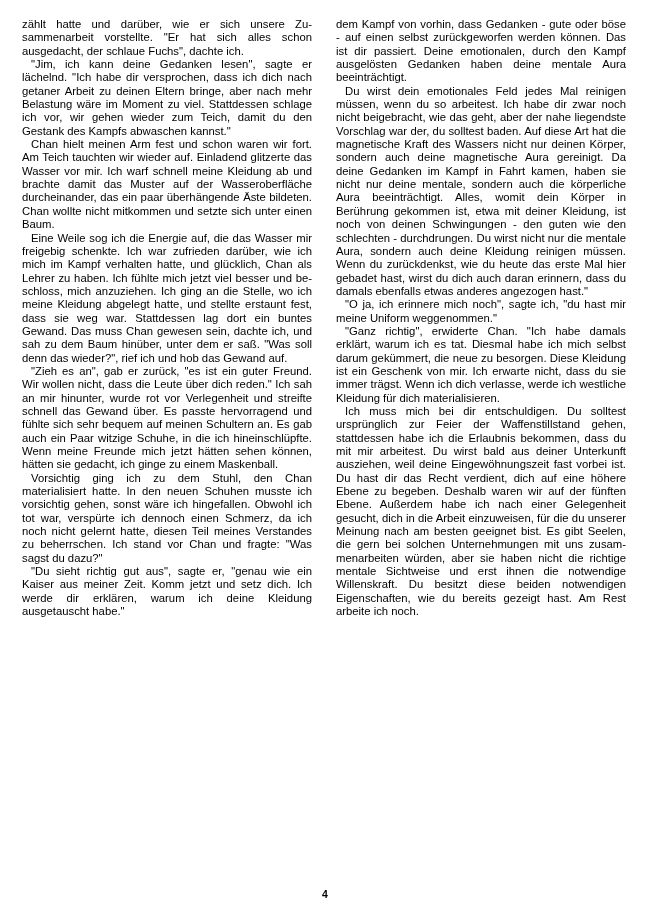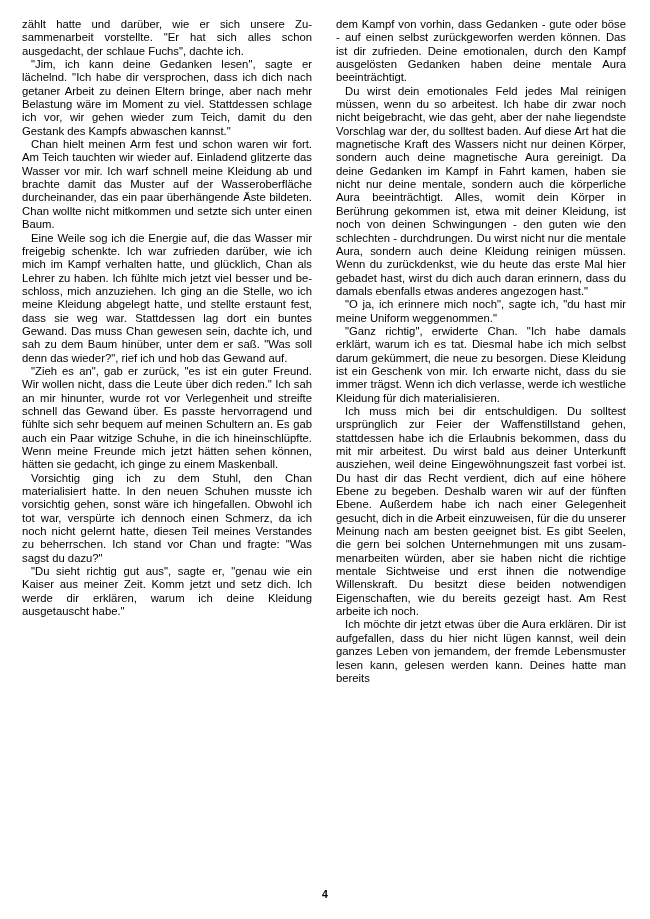--- a/index.html
+++ b/index.html
@@ -68,22 +68,21 @@
     <div class="column">
       <p>zählt hatte und darüber, wie er sich unsere Zu­sammenarbeit vorstellte. "Er hat sich alles schon ausgedacht, der schlaue Fuchs", dachte ich.</p>
       <p class="indent">"Jim, ich kann deine Gedanken lesen", sagte er lächelnd. "Ich habe dir versprochen, dass ich dich nach getaner Arbeit zu deinen Eltern brin­ge, aber nach mehr Belastung wäre im Moment zu viel. Stattdessen schlage ich vor, wir gehen wieder zum Teich, damit du den Gestank des Kampfs abwaschen kannst."</p>
       <p class="indent">Chan hielt meinen Arm fest und schon waren wir fort. Am Teich tauchten wir wieder auf. Einladend glitzerte das Wasser vor mir. Ich warf schnell meine Kleidung ab und brachte damit das Muster auf der Wasseroberfläche durch­einander, das ein paar überhängende Äste bil­deten. Chan wollte nicht mitkommen und setzte sich unter einen Baum.</p>
       <p class="indent">Eine Weile sog ich die Energie auf, die das Wasser mir freigebig schenkte. Ich war zufrieden darüber, wie ich mich im Kampf ver­halten hatte, und glücklich, Chan als Lehrer zu haben. Ich fühlte mich jetzt viel besser und be­schloss, mich anzuziehen. Ich ging an die Stelle, wo ich meine Kleidung abgelegt hatte, und stell­te erstaunt fest, dass sie weg war. Stattdessen lag dort ein buntes Gewand. Das muss Chan gewesen sein, dachte ich, und sah zu dem Baum hinüber, unter dem er saß. "Was soll denn das wieder?", rief ich und hob das Gewand auf.</p>
       <p class="indent">"Zieh es an", gab er zurück, "es ist ein guter Freund. Wir wollen nicht, dass die Leute über dich reden." Ich sah an mir hinunter, wurde rot vor Verlegenheit und streifte schnell das Ge­wand über. Es passte hervorragend und fühlte sich sehr bequem auf meinen Schultern an. Es gab auch ein Paar witzige Schuhe, in die ich hineinschlüpfte. Wenn meine Freunde mich jetzt hätten sehen können, hätten sie gedacht, ich ginge zu einem Maskenball.</p>
       <p class="indent">Vorsichtig ging ich zu dem Stuhl, den Chan materialisiert hatte. In den neuen Schuhen musste ich vorsichtig gehen, sonst wäre ich hingefallen. Obwohl ich tot war, verspürte ich dennoch einen Schmerz, da ich noch nicht gelernt hatte, diesen Teil meines Verstandes zu beherrschen. Ich stand vor Chan und fragte: "Was sagst du dazu?"</p>
       <p class="indent">"Du sieht richtig gut aus", sagte er, "genau wie ein Kaiser aus meiner Zeit. Komm jetzt und setz dich. Ich werde dir erklären, warum ich deine Kleidung ausgetauscht habe."</p>
     </div>
     <div class="column">
-      <p>dem Kampf von vorhin, dass Gedanken - gute oder böse - auf einen selbst zurückgeworfen werden können. Das ist dir zufrieden. Deine emo­tionalen, durch den Kampf ausgelösten Gedan­ken haben deine mentale Aura beeinträchtigt.</p>
+      <p>dem Kampf von vorhin, dass Gedanken - gute oder böse - auf einen selbst zurückgeworfen werden können. Das ist dir passiert. Deine emo­tionalen, durch den Kampf ausgelösten Gedan­ken haben deine mentale Aura beeinträchtigt.</p>
       <p class="indent">Du wirst dein emotionales Feld jedes Mal rei­nigen müssen, wenn du so arbeitest. Ich habe dir zwar noch nicht beigebracht, wie das geht, aber der nahe liegendste Vorschlag war der, du solltest baden. Auf diese Art hat die mag­netische Kraft des Wassers nicht nur deinen Körper, sondern auch deine magnetische Aura gereinigt. Da deine Gedanken im Kampf in Fahrt kamen, haben sie nicht nur deine mentale, son­dern auch die körperliche Aura beeinträchtigt. Alles, womit dein Körper in Berührung gekom­men ist, etwa mit deiner Kleidung, ist noch von deinen Schwingungen - den guten wie den schlechten - durchdrungen. Du wirst nicht nur die mentale Aura, sondern auch deine Kleidung reinigen müssen. Wenn du zurückdenkst, wie du heute das erste Mal hier gebadet hast, wirst du dich auch daran erinnern, dass du damals ebenfalls etwas anderes angezogen hast."</p>
       <p class="indent">"O ja, ich erinnere mich noch", sagte ich, "du hast mir meine Uniform weggenommen."</p>
       <p class="indent">"Ganz richtig", erwiderte Chan. "Ich habe da­mals erklärt, warum ich es tat. Diesmal habe ich mich selbst darum gekümmert, die neue zu be­sorgen. Diese Kleidung ist ein Geschenk von mir. Ich erwarte nicht, dass du sie immer trägst. Wenn ich dich verlasse, werde ich westliche Kleidung für dich materialisieren.</p>
       <p class="indent">Ich muss mich bei dir entschuldigen. Du solltest ursprünglich zur Feier der Waffenstillstand gehen, stattdessen habe ich die Erlaubnis be­kommen, dass du mit mir arbeitest. Du wirst bald aus deiner Unterkunft ausziehen, weil dei­ne Eingewöhnungszeit fast vorbei ist. Du hast dir das Recht verdient, dich auf eine höhere Ebene zu begeben. Deshalb waren wir auf der fünften Ebene. Außerdem habe ich nach einer Gelegenheit gesucht, dich in die Arbeit ein­zuweisen, für die du unserer Meinung nach am besten geeignet bist. Es gibt Seelen, die gern bei solchen Unternehmungen mit uns zusam­menarbeiten würden, aber sie haben nicht die richtige mentale Sichtweise und erst ihnen die notwendige Willenskraft. Du besitzt diese beiden notwendigen Eigenschaften, wie du bereits gezeigt hast. Am Rest arbeite ich noch.</p>
-      <p class="indent">Ich möchte dir jetzt etwas über die Aura erklären. Dir ist aufgefallen, dass du hier nicht lügen kannst, weil dein ganzes Leben von je­mandem, der fremde Lebensmuster lesen kann, gelesen werden kann. Deines hatte man bereits</p>
     </div>
   </div>
   <div class="pagenum">4</div>
 </div>
 
 </body></html>

